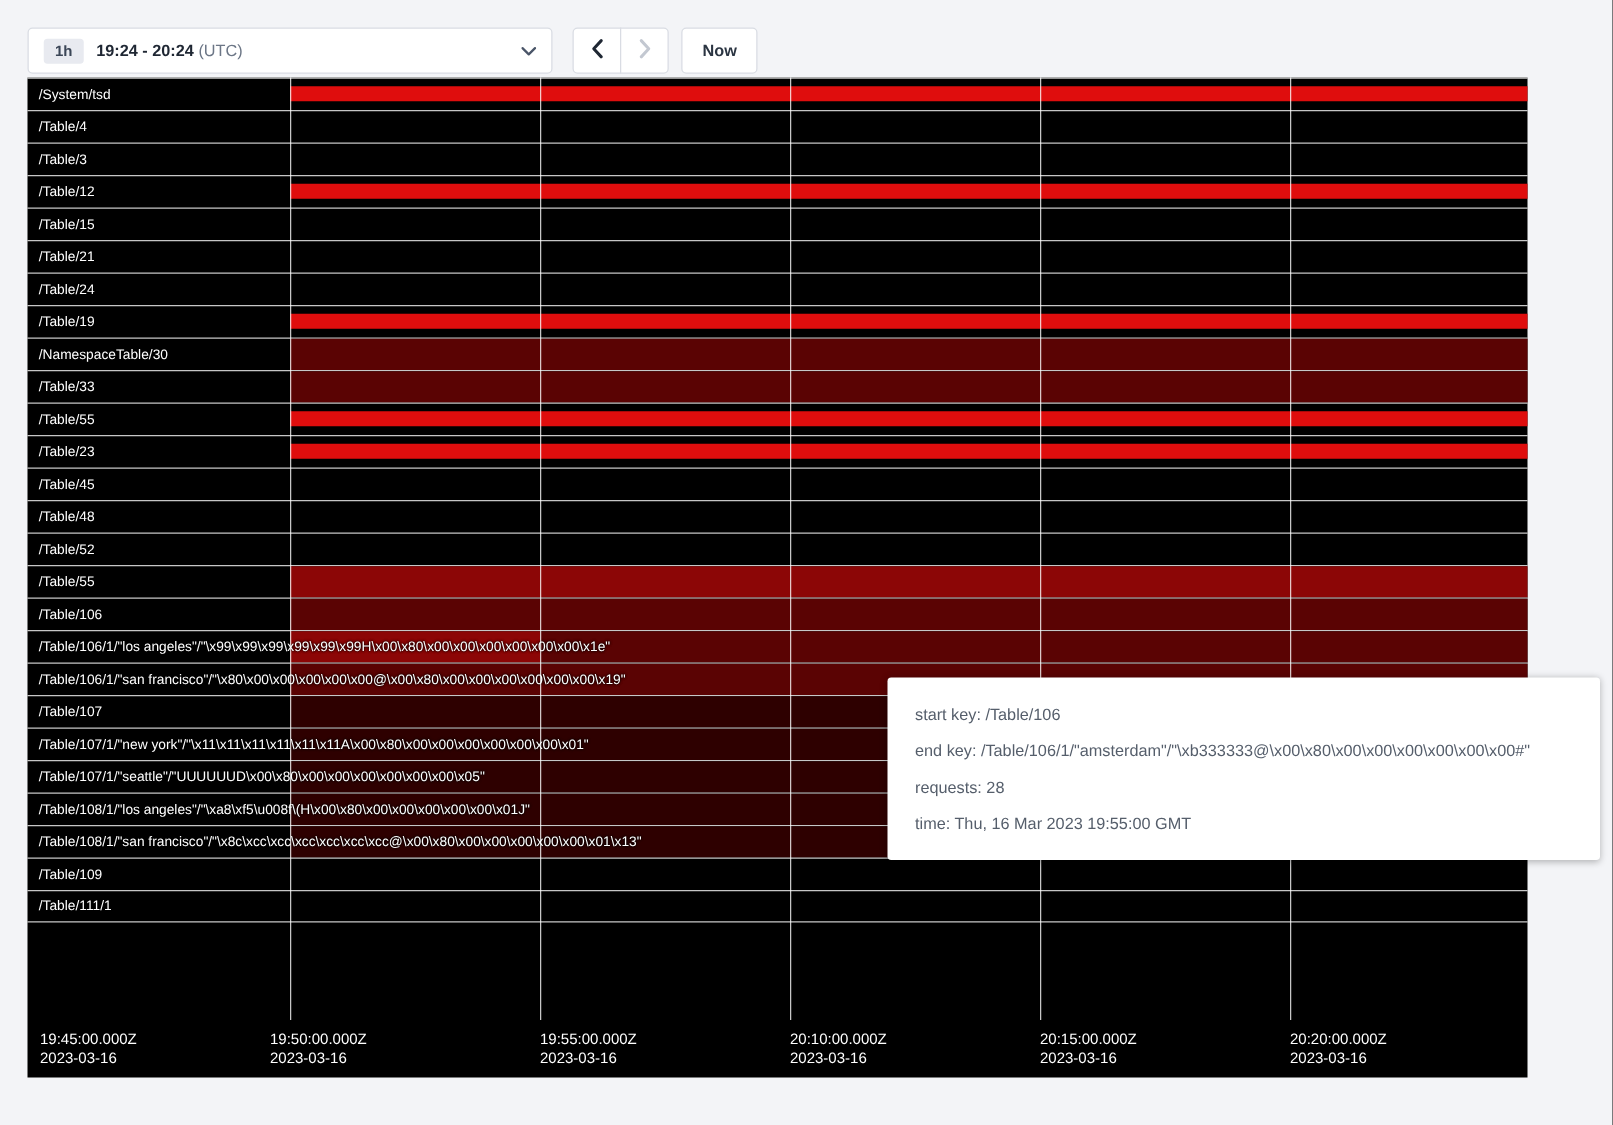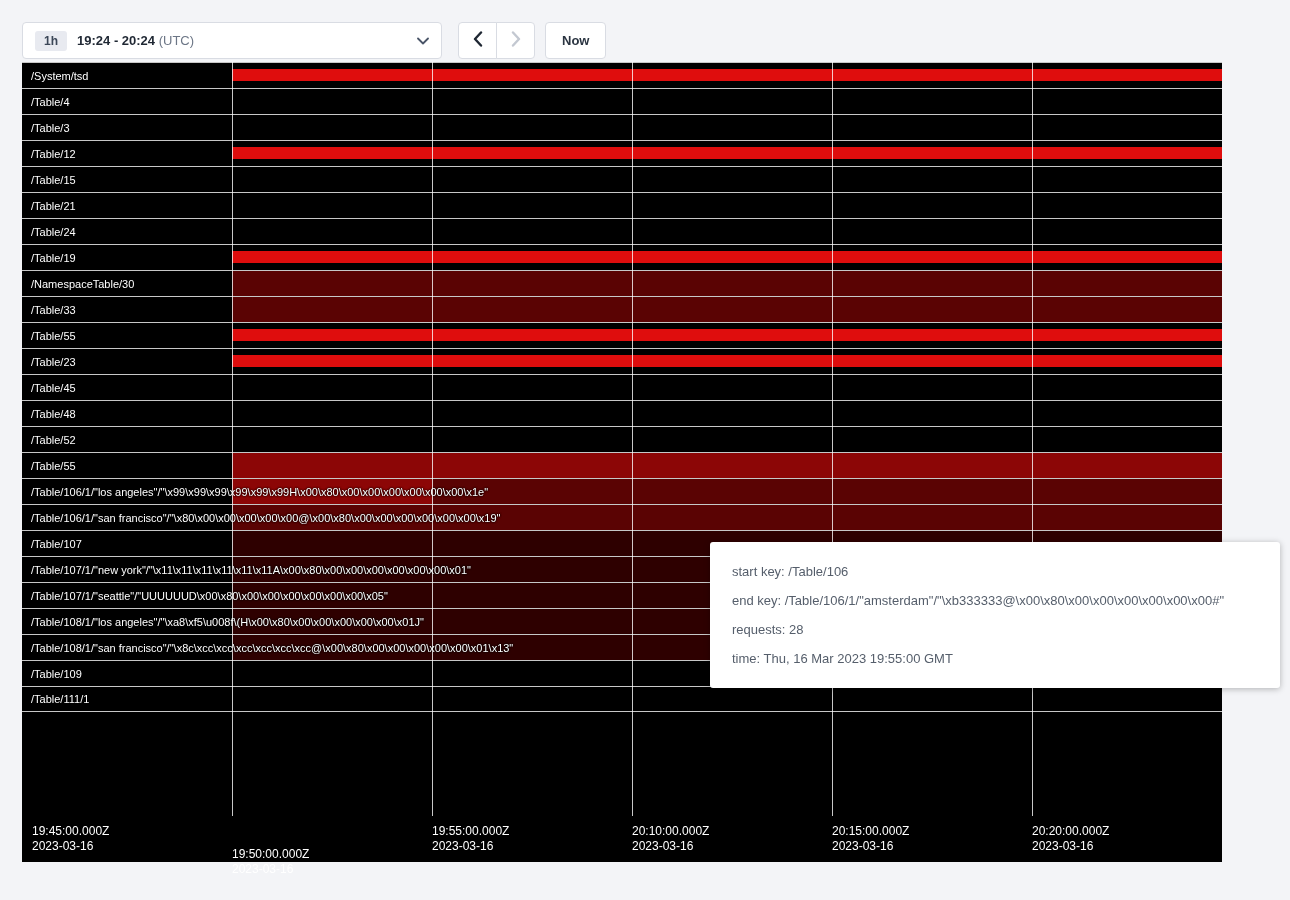--- a/index.html
+++ b/index.html
@@ -286,20 +286,29 @@
           <div class="hm-cell" style="width: 210px;"></div>
           <div class="hm-cell" style="width: 200px; background: rgb(140, 6, 6);"></div>
           <div class="hm-cell" style="width: 200px; background: rgb(140, 6, 6);"></div>
           <div class="hm-cell" style="width: 200px; background: rgb(140, 6, 6);"></div>
           <div class="hm-cell" style="width: 200px; background: rgb(140, 6, 6);"></div>
           <div class="hm-cell" style="width: 190px; background: rgb(140, 6, 6);"></div>
           <span class="hm-label">/Table/55</span>
         </div>
         <div class="hm-row">
           <div class="hm-cell" style="width: 210px;"></div>
+          <div class="hm-cell" style="width: 200px; background: rgb(90, 3, 3);"></div>
+          <div class="hm-cell" style="width: 200px; background: rgb(90, 3, 3);"></div>
+          <div class="hm-cell" style="width: 200px; background: rgb(90, 3, 3);"></div>
+          <div class="hm-cell" style="width: 200px; background: rgb(90, 3, 3);"></div>
+          <div class="hm-cell" style="width: 190px; background: rgb(90, 3, 3);"></div>
+          <span class="hm-label">/Table/106</span>
+        </div>
+        <div class="hm-row">
+          <div class="hm-cell" style="width: 210px;"></div>
           <div class="hm-cell" style="width: 200px; background: rgb(140, 6, 6);"></div>
           <div class="hm-cell" style="width: 200px; background: rgb(90, 3, 3);"></div>
           <div class="hm-cell" style="width: 200px; background: rgb(90, 3, 3);"></div>
           <div class="hm-cell" style="width: 200px; background: rgb(90, 3, 3);"></div>
           <div class="hm-cell" style="width: 190px; background: rgb(90, 3, 3);"></div>
           <span class="hm-label">/Table/106/1/"los angeles"/"\x99\x99\x99\x99\x99\x99H\x00\x80\x00\x00\x00\x00\x00\x00\x1e"</span>
         </div>
         <div class="hm-row">
           <div class="hm-cell" style="width: 210px;"></div>
           <div class="hm-cell" style="width: 200px; background: rgb(90, 3, 3);"></div>
@@ -378,21 +387,21 @@
         <div class="vline" style="left: 410px;"></div>
         <div class="vline" style="left: 610px;"></div>
         <div class="vline" style="left: 810px;"></div>
         <div class="vline" style="left: 1010px;"></div>
       </div>
     <div class="axis" id="hm-axis">
         <div class="axis-label" style="left: 10px;">
           <div>19:45:00.000Z</div>
           <div>2023-03-16</div>
         </div>
-        <div class="axis-label" style="left: 210px; margin-top: 23px;">
+        <div class="axis-label" style="left: 194px;">
           <div>19:50:00.000Z</div>
           <div>2023-03-16</div>
         </div>
         <div class="axis-label" style="left: 410px;">
           <div>19:55:00.000Z</div>
           <div>2023-03-16</div>
         </div>
         <div class="axis-label" style="left: 610px;">
           <div>20:10:00.000Z</div>
           <div>2023-03-16</div>

